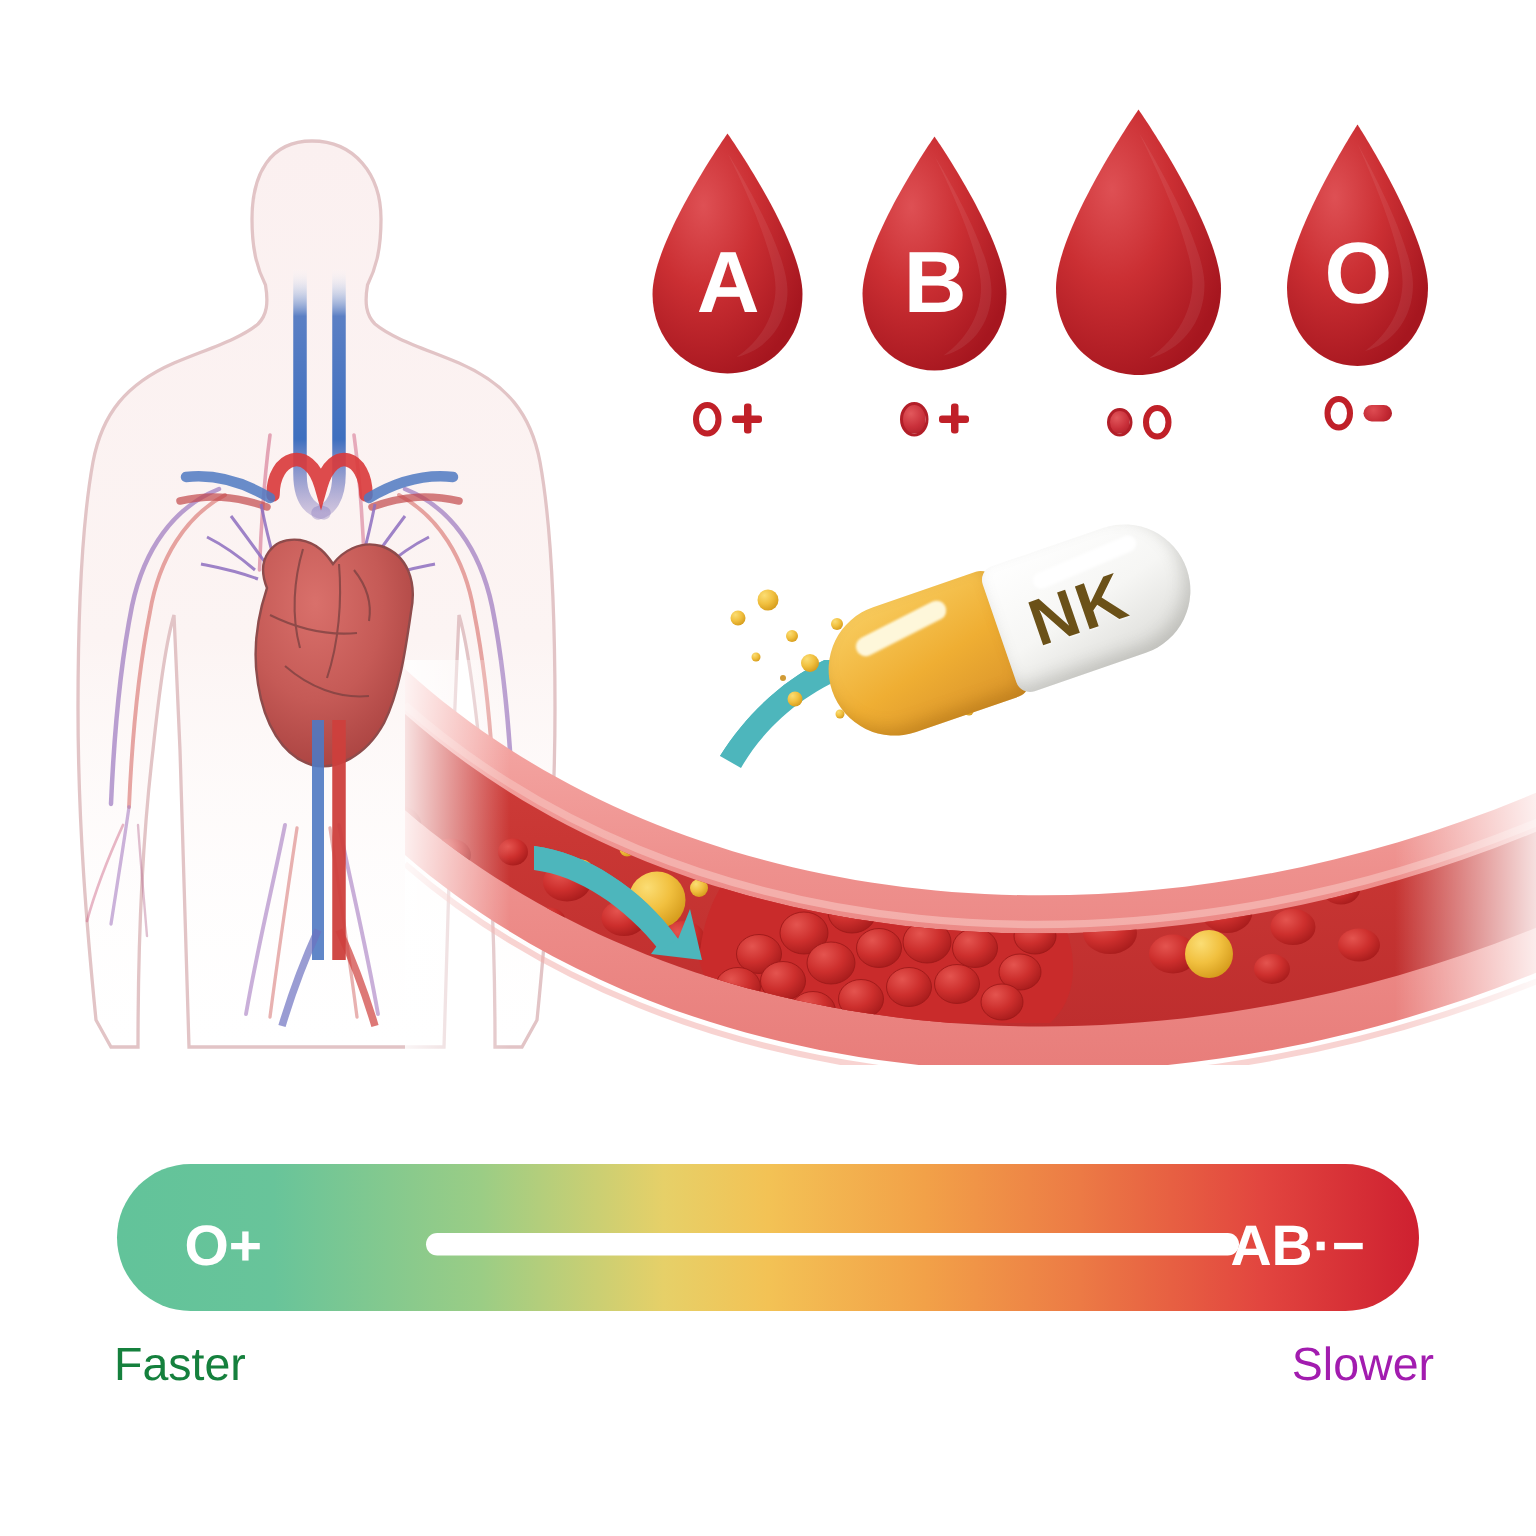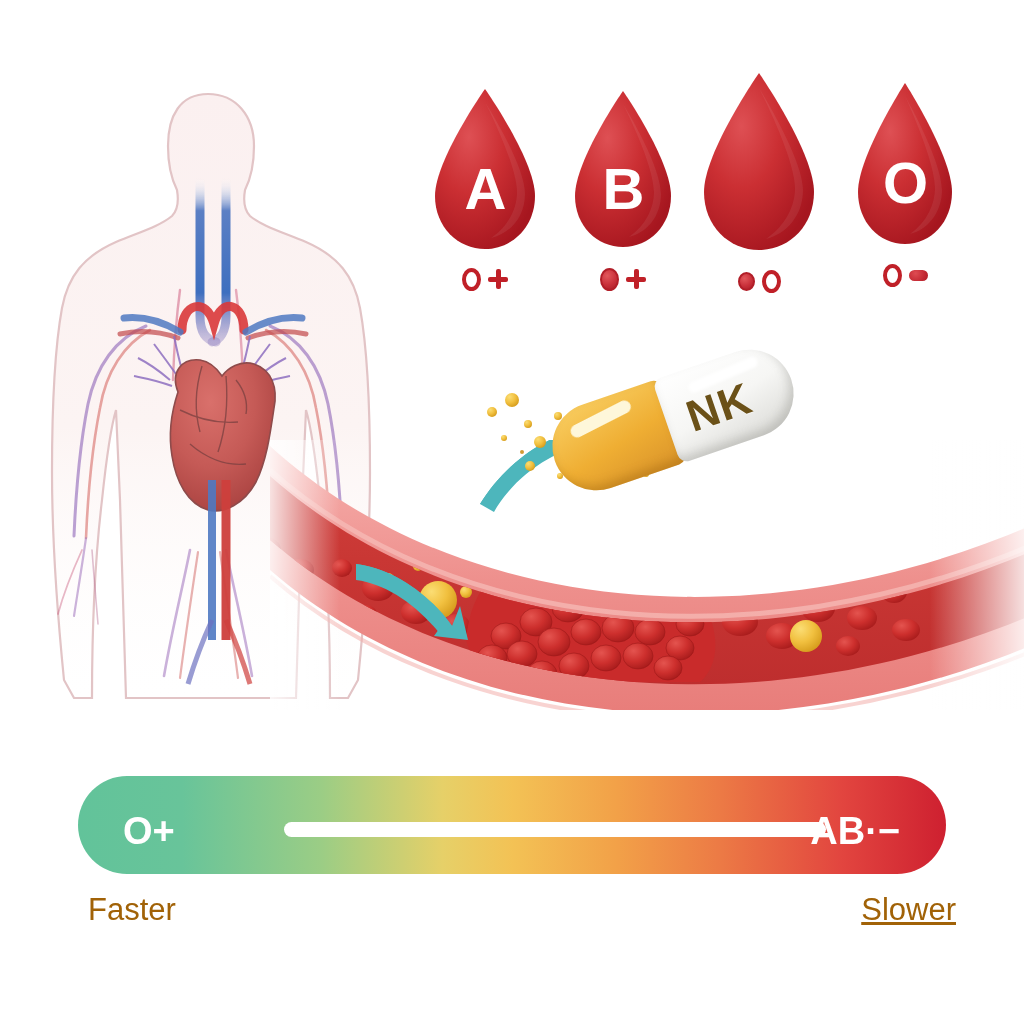--- a/index.html
+++ b/index.html
@@ -213,30 +213,30 @@
     top: 36px;
     color: #ffffff;
     font-weight: 700;
     font-size: 38px;
     font-family: "Liberation Sans", sans-serif;
     line-height: 1;
     letter-spacing: 0px;
     white-space: nowrap;
   }
   #scale-label-left  { left: 45px; }
-  #scale-label-right { right: 46px; }
+  #scale-label-right { right: 36px; }
   .scale-caption {
     position: absolute;
     top: 124px;
     font-size: 31px;
     font-family: "Liberation Sans", sans-serif;
     white-space: nowrap;
   }
-  #caption-faster { left: 88px;  color: #a16207; }
-  #caption-slower { right: 68px; color: #a16207; text-decoration: underline; }
+  #caption-faster { left: 76px;  color: #15803d; }
+  #caption-slower { right: 68px; color: #a21caf; }
 </style>
 </head>
 <body>
 
 <div id="stage">
 
   <div id="body-panel">
     <svg viewBox="0 0 360 620" width="360" height="620" aria-hidden="true">
       <defs>
         <linearGradient id="skinG" x1="0" y1="0" x2="0" y2="1">

